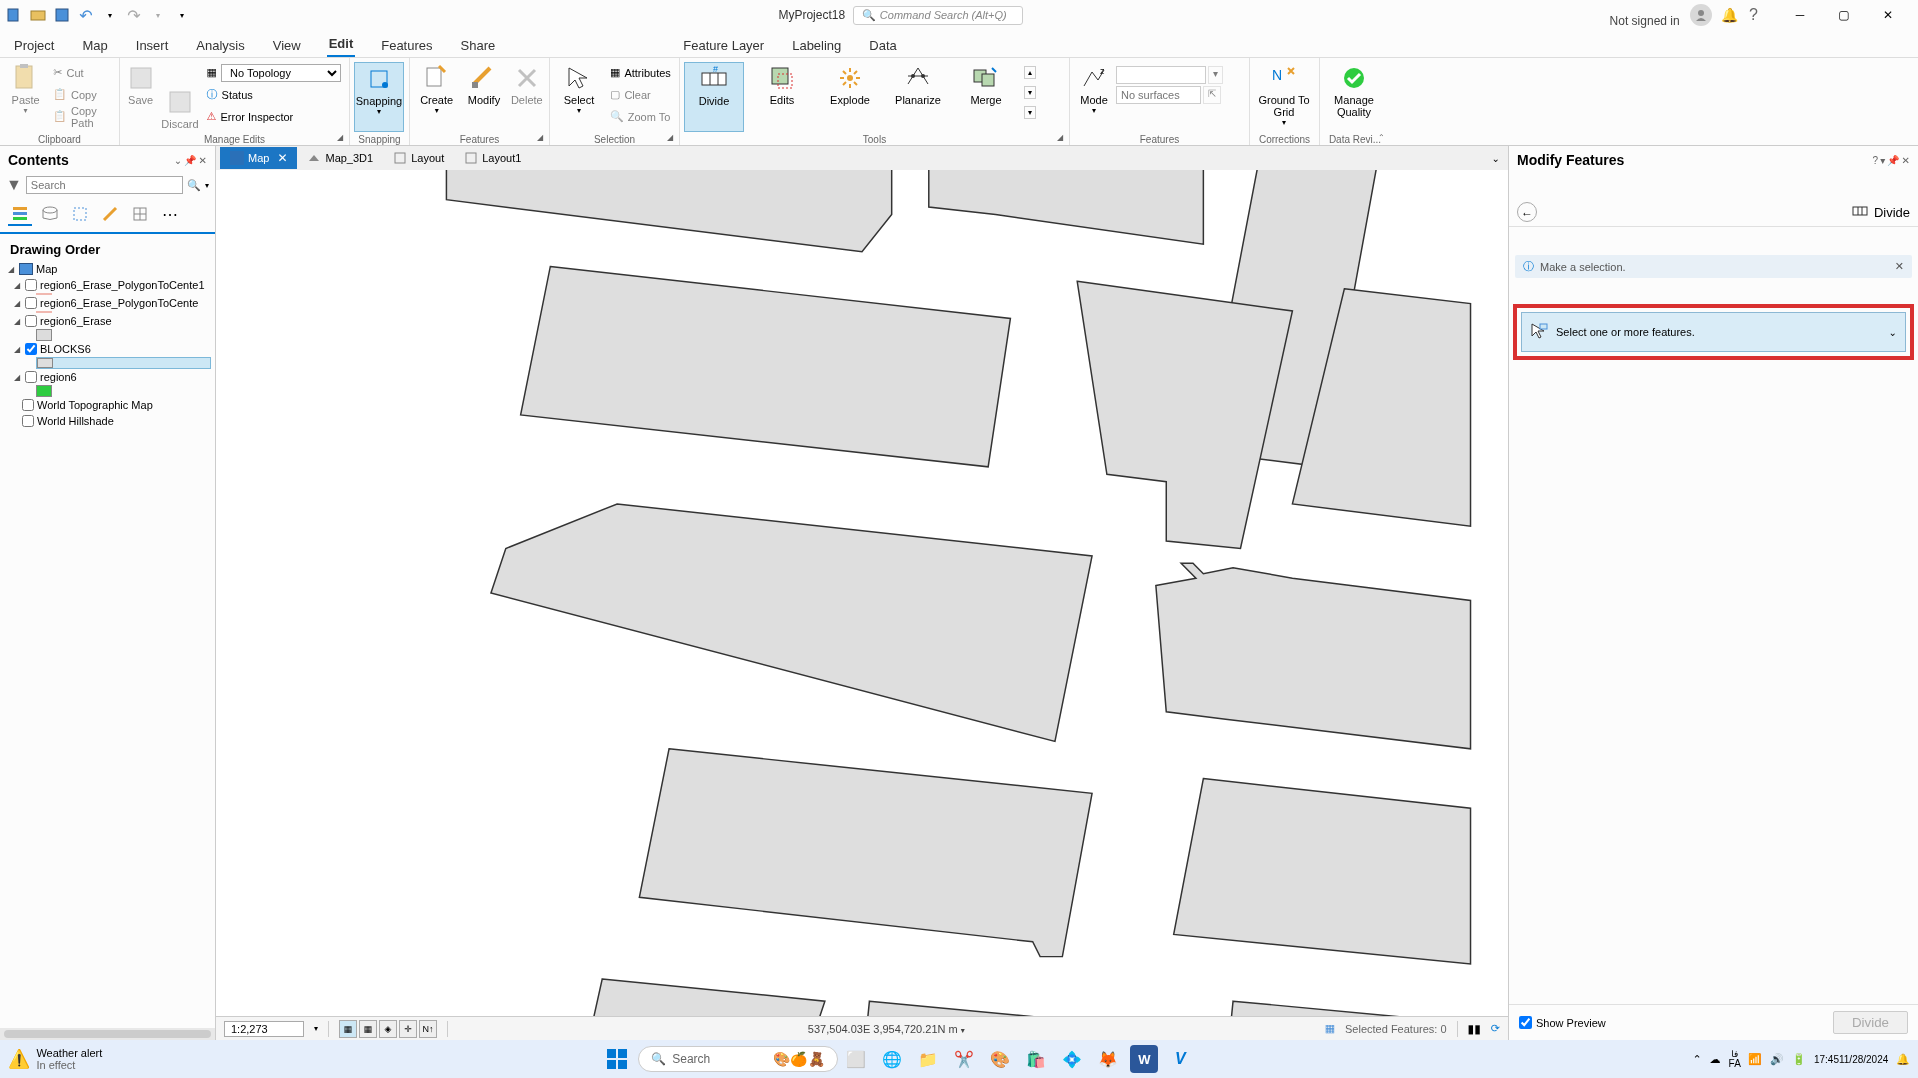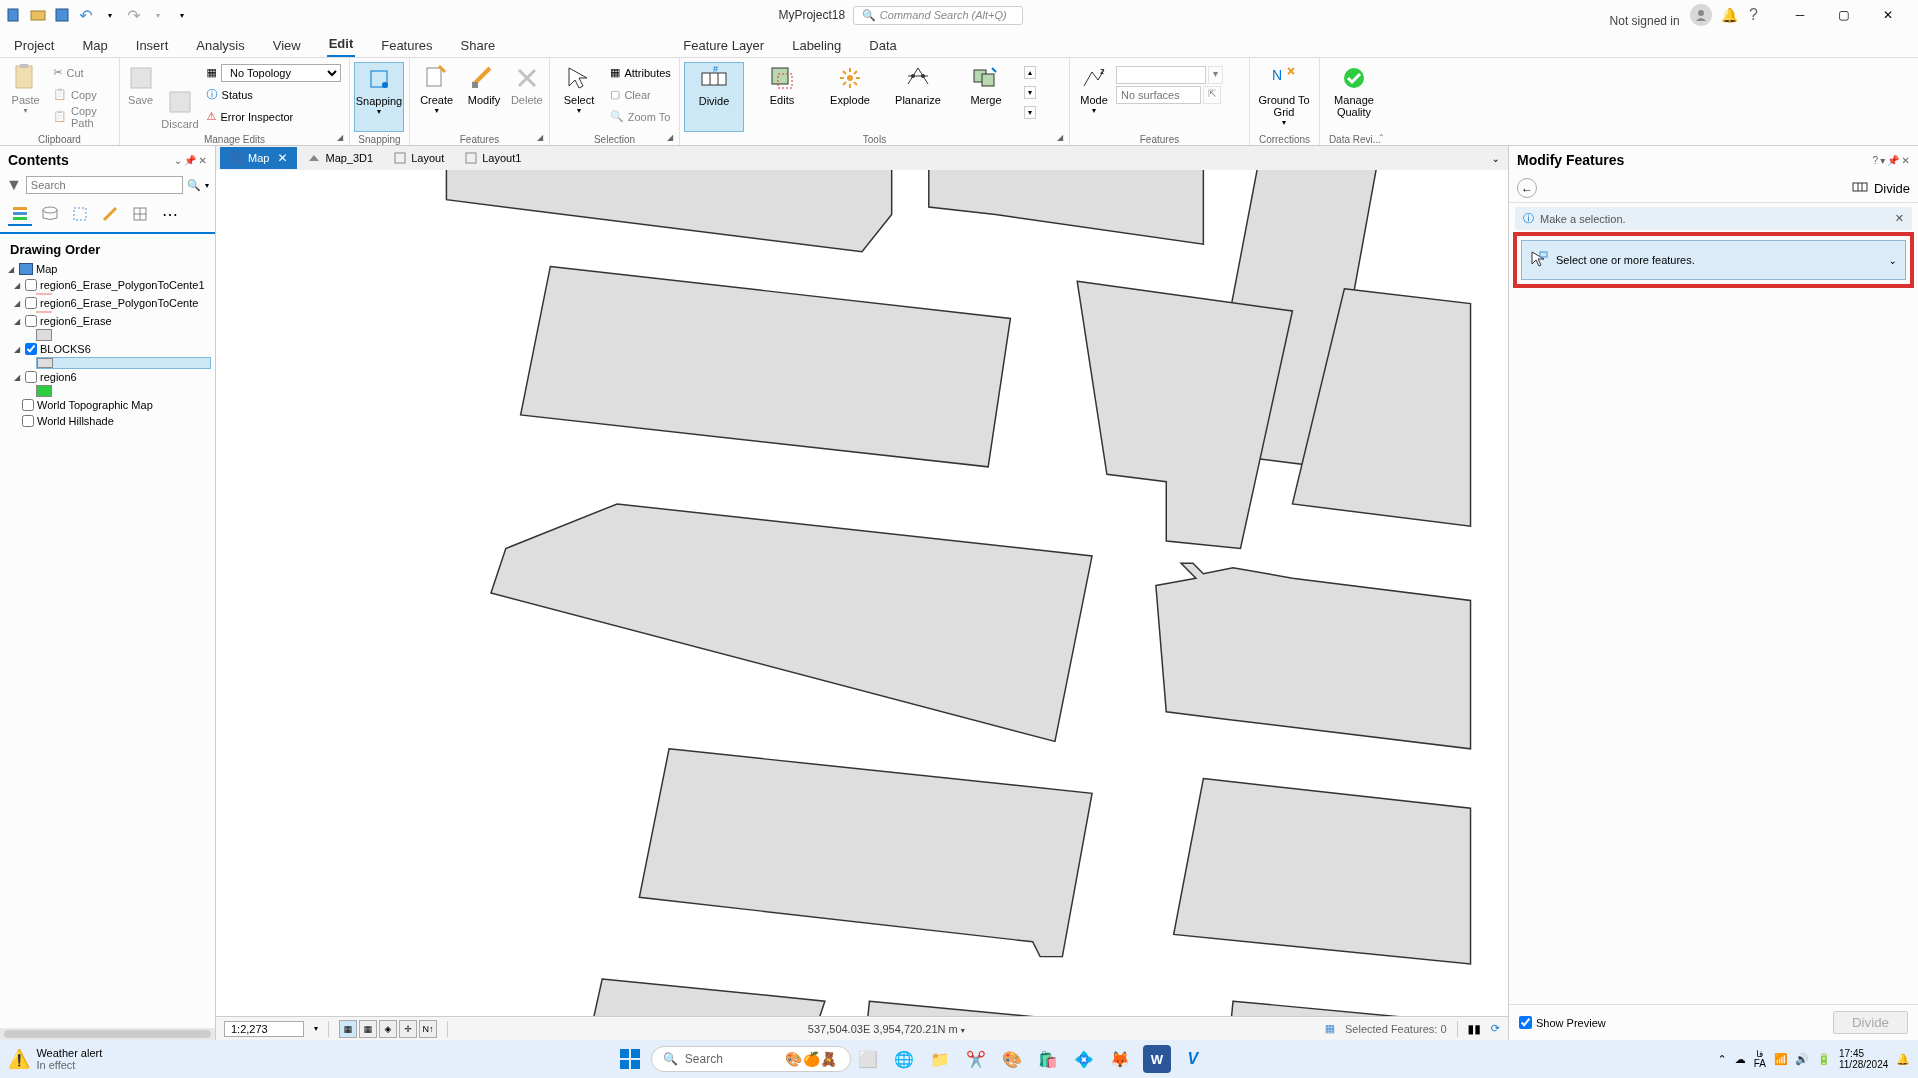--- a/index.html
+++ b/index.html
@@ -75,21 +75,21 @@
 .map-canvas { flex: 1; background: #fff; position: relative; overflow: hidden; }
 .map-canvas svg { width: 100%; height: 100%; }
 .block-poly { fill: #dedede; stroke: #333; stroke-width: 1; }
 .status-bar { height: 24px; background: #f5f5f5; border-top: 1px solid #ccc; display: flex; align-items: center; padding: 0 8px; font-size: 11px; gap: 10px; }
 .scale-box { border: 1px solid #aaa; padding: 1px 6px; background: #fff; width: 80px; }
 .status-icons { display: flex; gap: 2px; }
 .status-icon { width: 18px; height: 18px; border: 1px solid #aaa; background: #eee; display:flex; align-items:center; justify-content:center; font-size:9px; }
 .status-coords { margin-left: auto; margin-right: auto; color: #444; }
 
 
-.modify-pane { width: 410px; background: #fcfcfc; border-left: 1px solid #ccc; display: flex; flex-direction: column; }
+.modify-pane { width: 410px; background: #fcfcfc; border-left: 1px solid #ccc; display: flex; flex-direction: column; gap: 24px; }
 .modify-toolbar { display: flex; align-items: center; padding: 4px 8px; gap: 8px; border-bottom: 1px solid #e0e0e0; }
 .back-arrow { width: 20px; height: 20px; border: 1px solid #aaa; border-radius: 50%; display: flex; align-items: center; justify-content: center; font-size: 12px; cursor: pointer; }
 .tool-title { flex: 1; font-size: 13px; display: flex; align-items: center; gap: 6px; justify-content: flex-end; }
 .info-banner { background: #e8f0f7; margin: 4px 6px 0; padding: 4px 8px; font-size: 11px; color: #555; display: flex; align-items: center; gap: 6px; border-radius: 2px; }
 .highlight-box { border: 4px solid #d93030; margin: 2px 4px; padding: 4px; height: 56px; }
 .select-feature-row { background: #d9ecf7; border: 1px solid #8cb8d4; padding: 6px 8px; font-size: 11px; display: flex; align-items: center; gap: 8px; height: 100%; }
 .select-feature-row .chev { margin-left: auto; font-size: 10px; }
 .modify-body { flex: 1; }
 .modify-footer { display: flex; align-items: center; justify-content: space-between; padding: 6px 10px; border-top: 1px solid #e0e0e0; font-size: 11px; }
 .divide-btn-footer { border: 1px solid #ccc; background: #f0f0f0; padding: 3px 18px; color: #aaa; border-radius: 2px; }
@@ -97,21 +97,21 @@
 
 .taskbar { position: absolute; bottom: 0; left: 0; right: 0; height: 38px; background: #e5eefb; display: flex; align-items: center; padding: 0 8px; }
 .weather-widget { display: flex; align-items: center; gap: 6px; font-size: 11px; }
 .weather-lines { display: flex; flex-direction: column; line-height: 1.1; }
 .task-center { flex: 1; display: flex; justify-content: center; align-items: center; gap: 4px; }
 .start-btn { width: 34px; height: 34px; display: flex; align-items: center; justify-content: center; }
 .task-search { display: flex; align-items: center; gap: 6px; background: #fff; border: 1px solid #ccc; border-radius: 16px; padding: 4px 12px; width: 200px; font-size: 12px; color: #666; }
 .task-icons { display: flex; gap: 8px; }
 .task-icon { width: 28px; height: 28px; border-radius: 4px; display: flex; align-items: center; justify-content: center; cursor: pointer; }
 .tray { display: flex; align-items: center; gap: 8px; font-size: 11px; }
-.tray-time { display: flex; flex-direction: column; text-align: left; line-height: 1.1; font-size: 10px; }
+.tray-time { display: flex; text-align: left; line-height: 1.1; font-size: 10px; }
 
 .elev-input { border:1px solid #ccc; padding:2px 4px; width:85px; font-size:11px; color:#999; background:#fff; }
 </style>
 </head>
 <body>
 
 <div class="title-bar">
   <div class="qat">
     <span class="qat-btn">
         <svg width="16" height="16">

